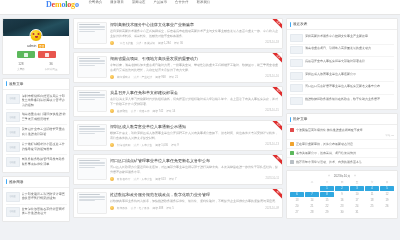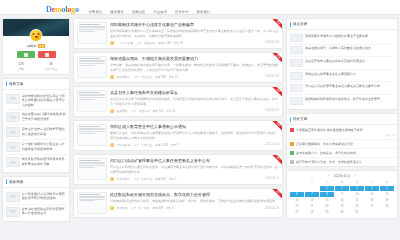--- a/index.html
+++ b/index.html
@@ -8,21 +8,21 @@
     background: #f0f2f5;
     font-family: "Liberation Sans", "DejaVu Sans", sans-serif;
     font-size: 3.2px;
     color: #555;
     overflow: hidden;
   }
 
   
   .header {
     height: 15px; background: #fff;
-    display: flex; align-items: flex-end;
+    display: flex; align-items: flex-start;
     border-bottom: 0.5px solid #e6e6e6;
     position: relative; z-index: 5;
   }
   .logo {
     margin-left: 46px; font-size: 8px;
     font-family: "Liberation Serif", "DejaVu Serif", serif;
     font-weight: bold; letter-spacing: -0.2px; white-space: nowrap;
   }
   .logo span:nth-child(1){color:#4285f4;} .logo span:nth-child(2){color:#ea4335;}
   .logo span:nth-child(3){color:#fbbc05;} .logo span:nth-child(4){color:#4285f4;}

